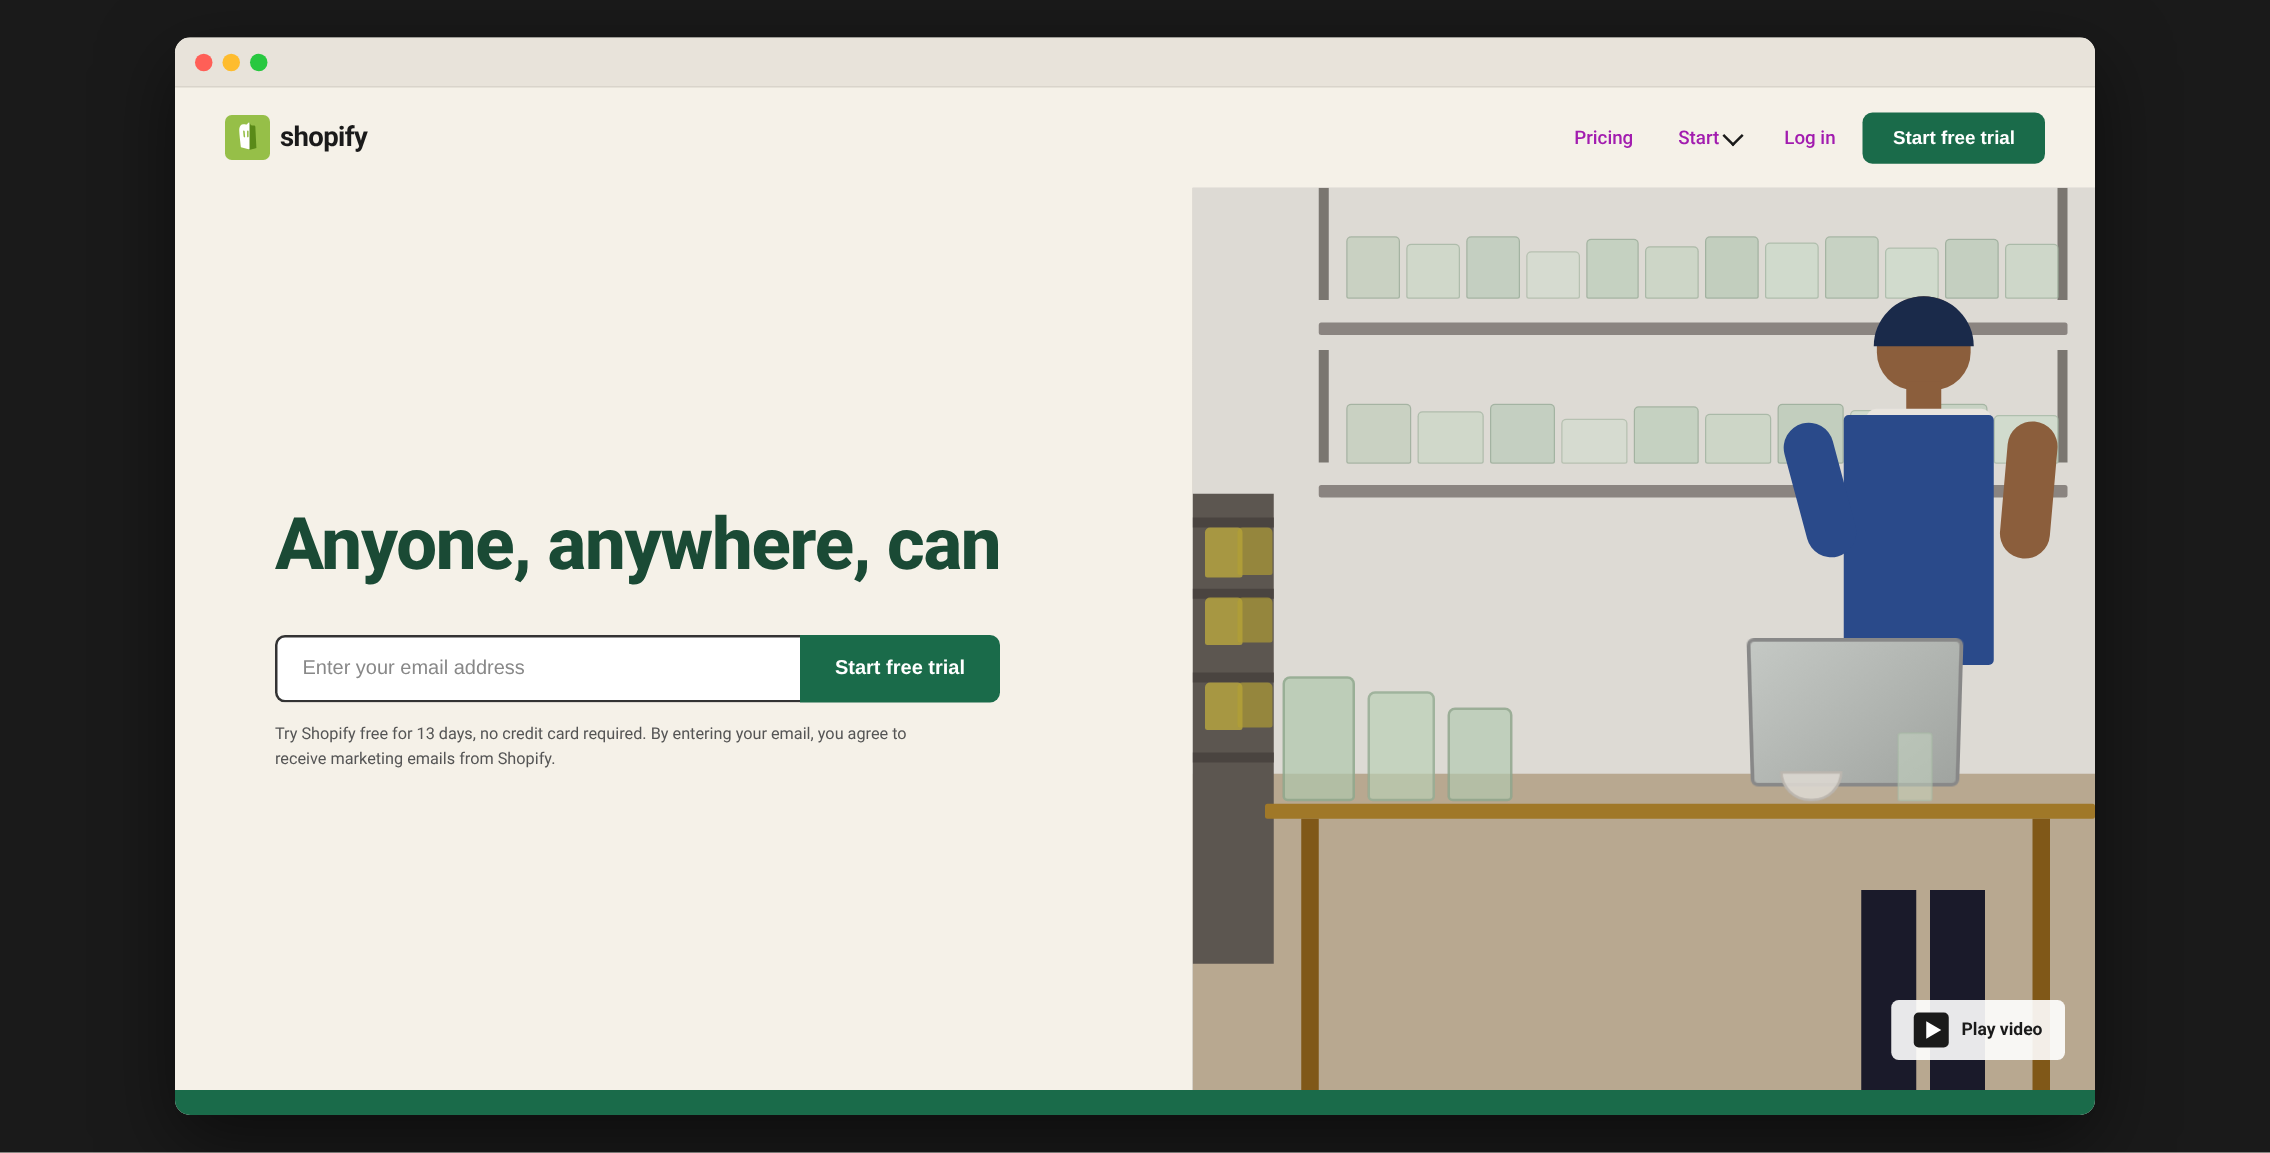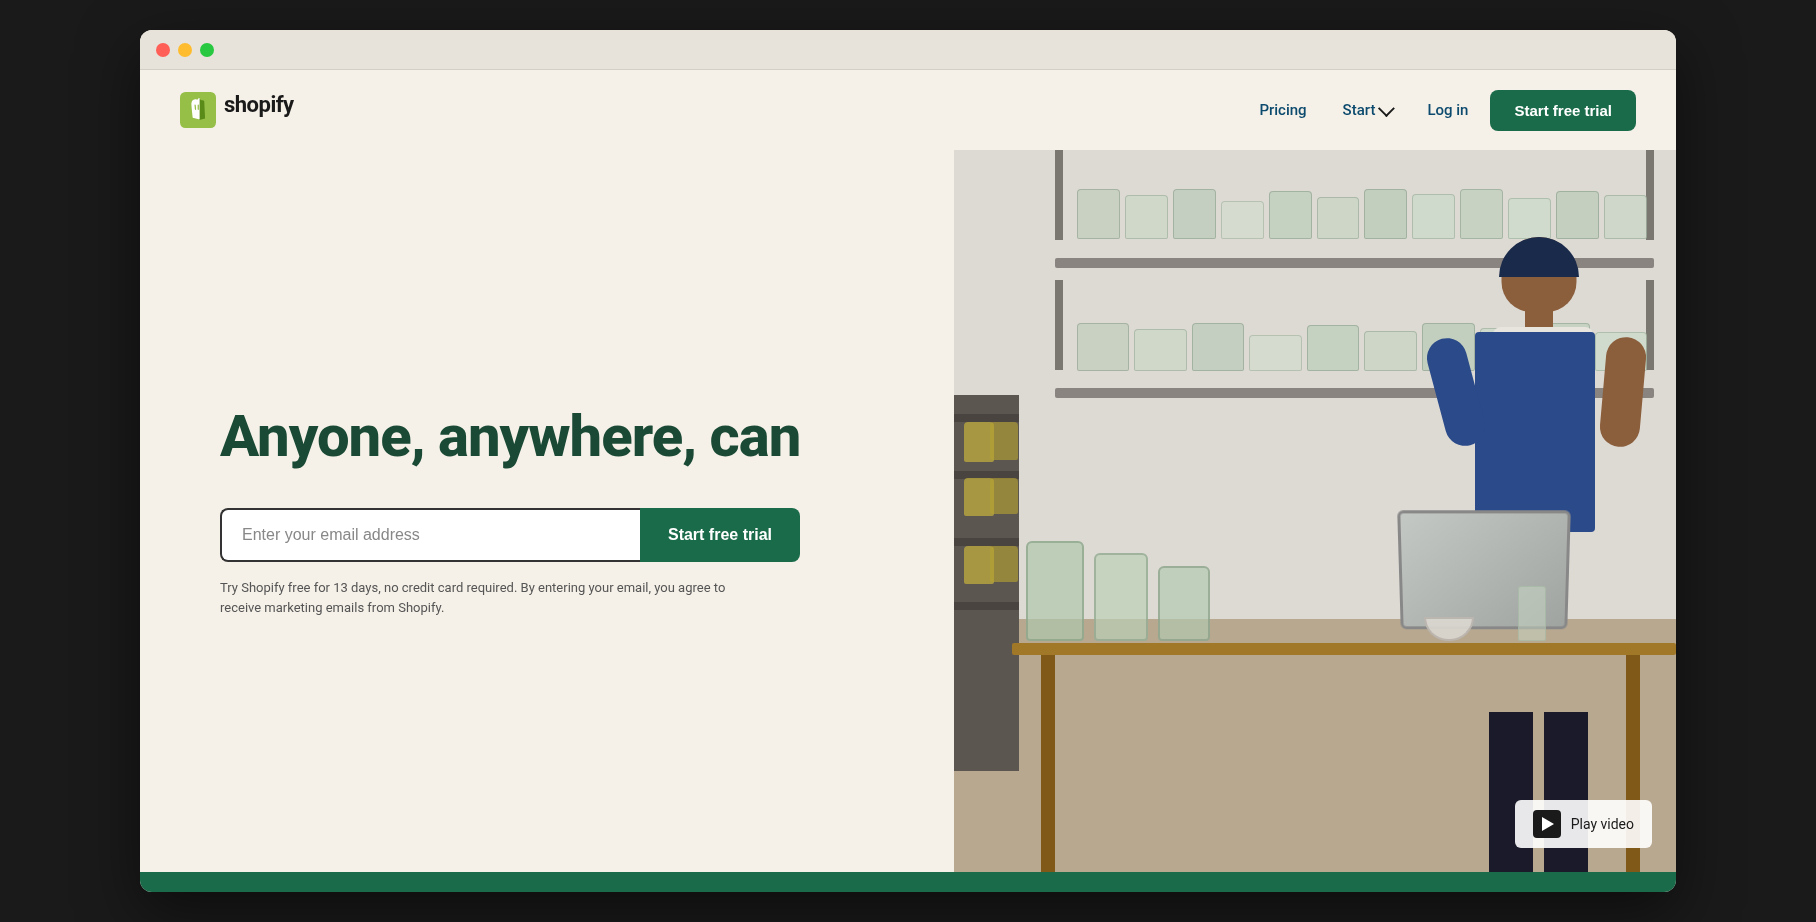--- a/index.html
+++ b/index.html
@@ -64,21 +64,21 @@
       height: 80px;
       display: flex;
       align-items: center;
       padding: 0 40px;
       border-bottom: none;
       flex-shrink: 0;
     }
 
     .logo {
       display: flex;
-      align-items: flex-start;
+      align-items: center;
       gap: 8px;
       margin-right: 20px;
       text-decoration: none;
       color: #1a1a1a;
     }
 
     .logo-icon {
       width: 36px;
       height: 36px;
     }
@@ -121,21 +121,21 @@
 
     .nav-right {
       display: flex;
       align-items: center;
       gap: 8px;
     }
 
     .nav-link {
       padding: 8px 14px;
       font-size: 15px;
-      color: #0c4a6e;
+      color: #a21caf;
       cursor: pointer;
       border-radius: 6px;
       font-weight: 500;
       display: flex;
       align-items: center;
       gap: 4px;
     }
 
     .btn-primary {
       background: #1a6b4a;
@@ -147,21 +147,20 @@
       cursor: pointer;
       border: none;
       white-space: nowrap;
     }
 
     
     .hero {
       flex: 1;
       display: flex;
       overflow: hidden;
-      justify-content: space-between;
     }
 
     .hero-left {
       width: 53%;
       background: #f5f1e8;
       display: flex;
       flex-direction: column;
       justify-content: center;
       padding: 60px 80px;
     }
@@ -270,21 +269,21 @@
       width: 0;
       height: 0;
       border-top: 7px solid transparent;
       border-bottom: 7px solid transparent;
       border-left: 12px solid white;
       margin-left: 3px;
     }
 
     .play-text {
       font-size: 14px;
-      font-weight: 400;
+      font-weight: 700;
       color: #1a1a1a;
     }
 
     
     .bottom-bar {
       height: 20px;
       background: #1a6b4a;
       flex-shrink: 0;
     }
   </style>

